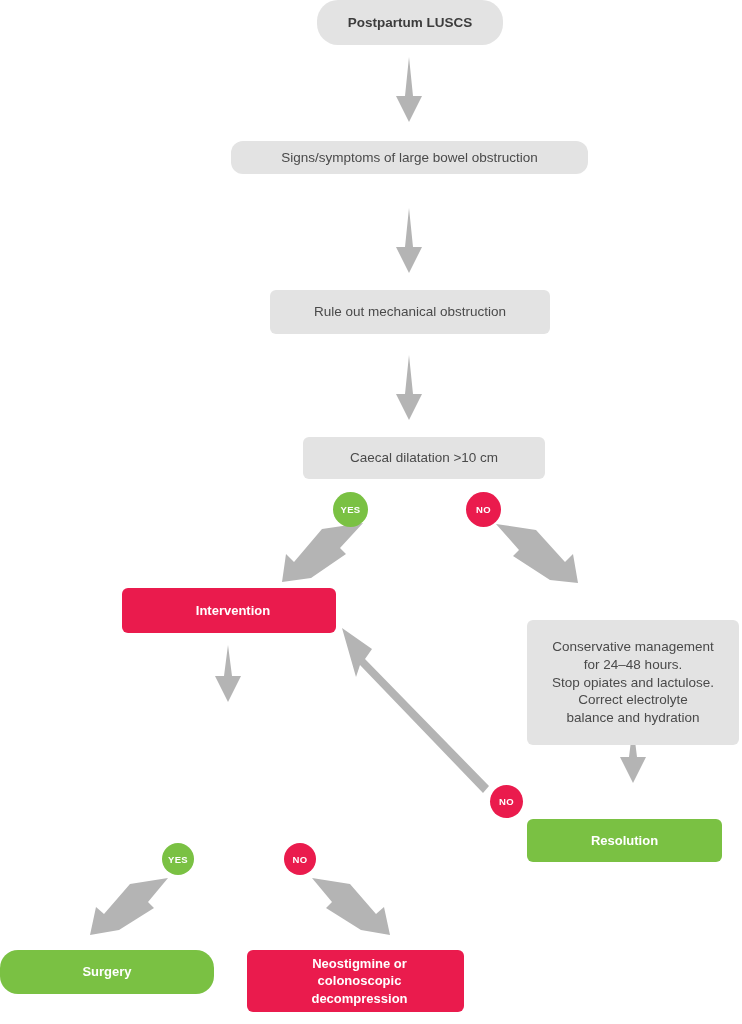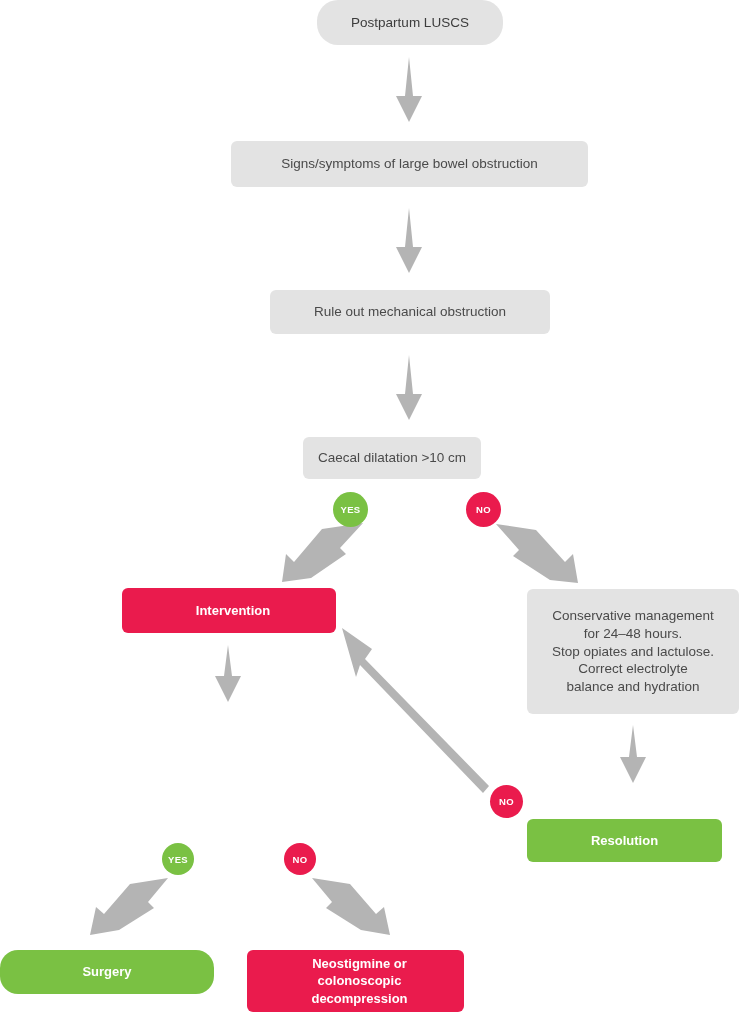--- a/index.html
+++ b/index.html
@@ -31,21 +31,21 @@
   .node-grey {
     background: #e3e3e3;
     color: #4a4a4a;
     font-size: 13.5px;
     font-weight: 400;
   }
   .node-grey-bold {
     background: #e3e3e3;
     color: #3c3c3c;
     font-size: 13.5px;
-    font-weight: 400;
+    font-weight: 700;
     border-radius: 21px;
   }
   .node-red {
     background: #ea1b4d;
     color: #ffffff;
     font-size: 13px;
     font-weight: 700;
     padding-left: 8px;
   }
   .node-green {
@@ -107,45 +107,45 @@
 
     <polygon class="arrow-shape" points="168,878 148,902 154,908 119,930 90,935 96,907 104,914 130,884"></polygon>
 
     <polygon class="arrow-shape" points="312,878 332,902 326,908 361,930 390,935 384,907 376,914 350,884"></polygon>
   </svg>
 
   <div class="node node-grey-bold" style="left:317px; top:0px; width:186px; height:45px;">
     <span class="node-text">Postpartum LUSCS</span>
   </div>
 
-  <div class="node node-grey" style="left:231px; top:141px; width:357px; height:46px;">
+  <div class="node node-grey" style="left:231px; top:141px; width:357px; height:33px;border-radius:12px;">
     <span class="node-text">Signs/symptoms of large bowel obstruction</span>
   </div>
 
   <div class="node node-grey" style="left:270px; top:290px; width:280px; height:44px;">
     <span class="node-text">Rule out mechanical obstruction</span>
   </div>
 
-  <div class="node node-grey" style="left:303px; top:437px; width:178px; height:42px;">
+  <div class="node node-grey" style="left:303px; top:437px; width:242px; height:42px;">
     <span class="node-text">Caecal dilatation &gt;10 cm</span>
   </div>
 
   <div class="badge badge-yes" style="left:333px; top:492px; width:35px; height:35px;">
     <span>YES</span>
   </div>
 
   <div class="badge badge-no" style="left:466px; top:492px; width:35px; height:35px;">
     <span>NO</span>
   </div>
 
   <div class="node node-red" style="left:122px; top:588px; width:214px; height:45px;">
     <span class="node-text">Intervention</span>
   </div>
 
-  <div class="node node-grey" style="left:527px; top:589px; width:212px; height:125px;">
+  <div class="node node-grey" style="left:527px; top:620px; width:212px; height:125px;">
     <span class="node-text">Conservative management
 for 24–48 hours.
 Stop opiates and lactulose.
 Correct electrolyte
 balance and hydration</span>
   </div>
 
 
   <div class="badge badge-no" style="left:490px; top:785px; width:33px; height:33px;">
     <span>NO</span>

